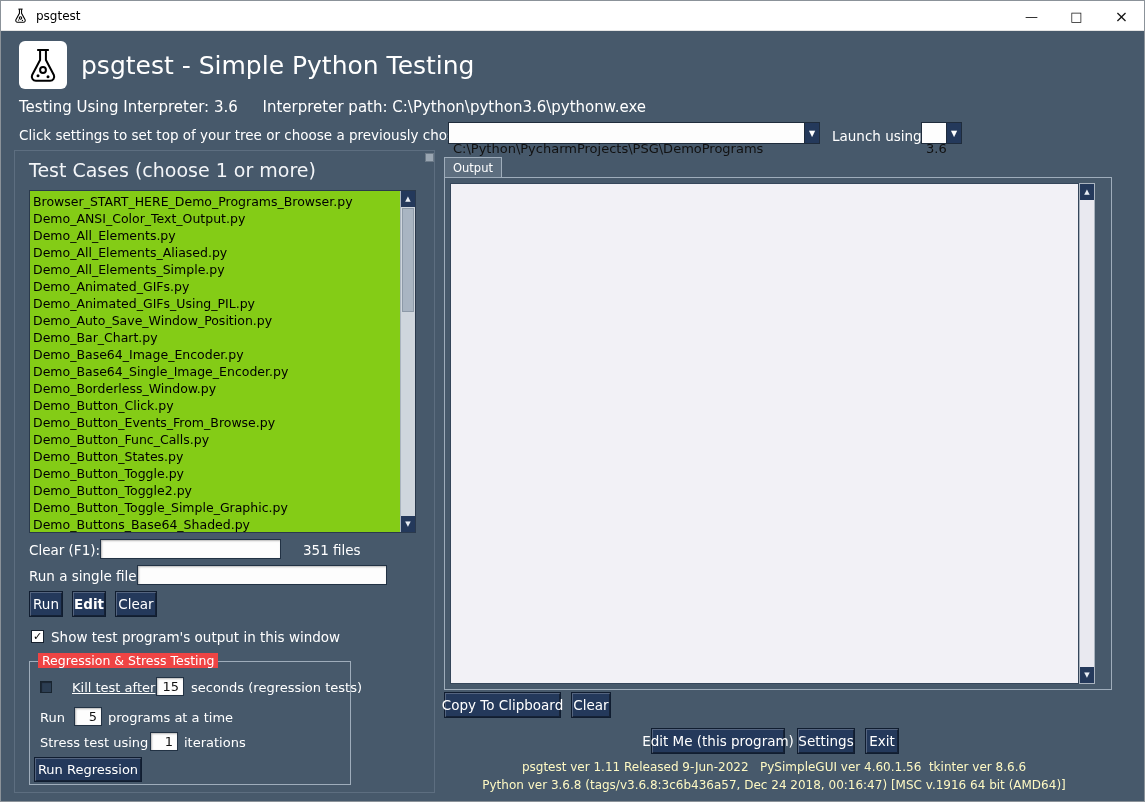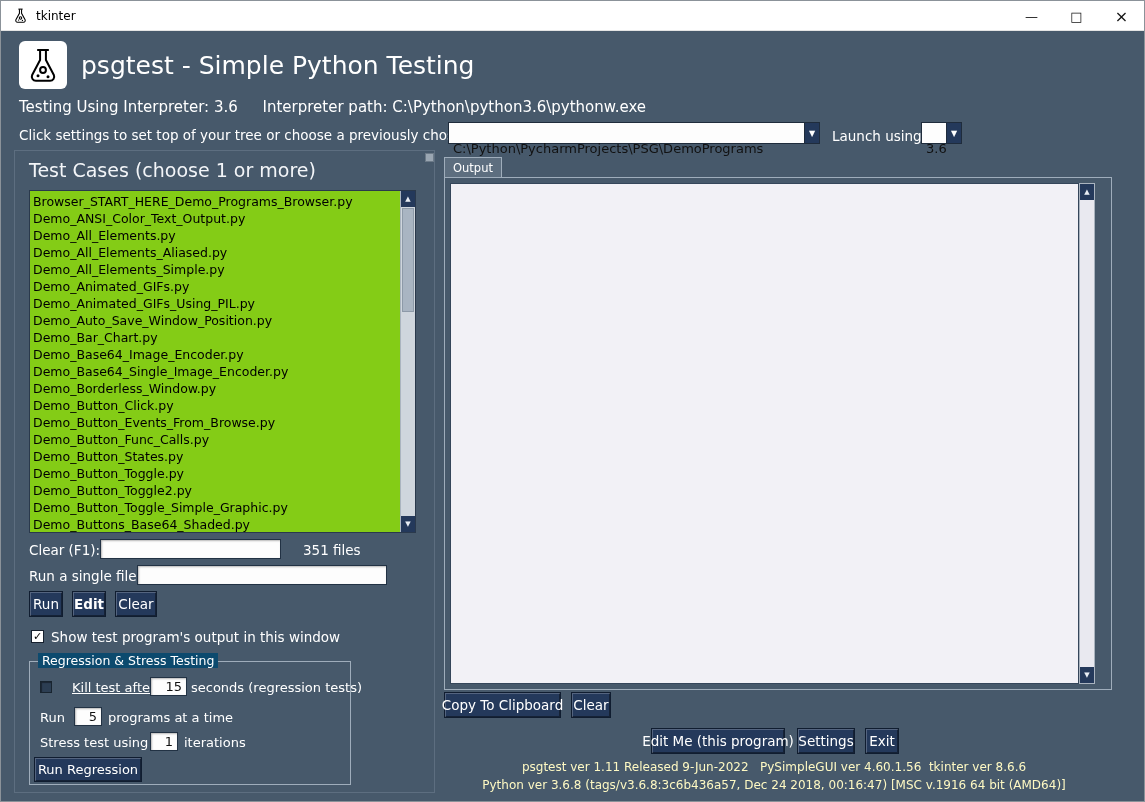--- a/index.html
+++ b/index.html
@@ -54,25 +54,25 @@
   #run-btn   { left:28px;  top:590px; width:34px; height:26px; }
   #edit-btn  { left:71px;  top:590px; width:34px; height:26px;font-weight:bold; }
   #clear-btn { left:114px; top:590px; width:42px; height:26px; }
   
   .checkbox { position:absolute; width:13px; height:13px; border:1px solid #16202e; background:#ffffff; font-size:11px; line-height:11px; text-align:center; color:#000; }
   .checkbox.unchecked { background:#2c3e53; border:1px solid #18242f; box-shadow:inset 1px 1px 1px rgba(0,0,0,.4); }
   #show-output-cb { left:30px; top:629px; }
   #lbl-show-output { left:50px; top:628px; }
   
   .groupbox { position:absolute; left:28px; top:660px; width:322px; height:124px; border:1px solid #9fadbb; }
-  .group-label { position:absolute; top:-9px; left:8px; background:#0c4a6e; padding:0 4px; font-size:12.5px; color:#fff; white-space:nowrap; }
+  .group-label { position:absolute; top:-9px; left:8px; background:#ef4444; padding:0 4px; font-size:12.5px; color:#fff; white-space:nowrap; }
   .groupbox .lbl { font-size:13px; }
   #kill-cb { left:10px; top:19px; width:12px; height:12px; }
   #lbl-kill { left:42px; top:18px;text-decoration:underline; }
-  #kill-input { left:120px; top:15px; width:37px; height:19px; text-align:right; }
+  #kill-input { left:126px; top:15px; width:28px; height:19px; text-align:right; }
   #lbl-kill-suffix { left:161px; top:18px; }
   #lbl-run-n { left:10px; top:48px; }
   #run-input { left:44px; top:45px; width:28px; height:19px; text-align:right; }
   #lbl-run-suffix { left:78px; top:48px; }
   #lbl-stress { left:10px; top:73px; }
   #stress-input { left:120px; top:70px; width:28px; height:19px; text-align:right; }
   #lbl-stress-suffix { left:154px; top:73px; }
   #run-regression-btn { left:4px; top:95px; width:108px; height:25px; font-size:13px; }
   .groupbox .input, .groupbox .checkbox, .groupbox .btn { position:absolute; }
   
@@ -100,21 +100,21 @@
       <svg viewBox="0 0 48 48" width="17" height="17">
         <g fill="none" stroke="#000" stroke-width="3">
           <path d="M18 6 h12"></path>
           <path d="M21 6 v12 L11 36 a5 5 0 0 0 4.5 7 h17 a5 5 0 0 0 4.5 -7 L27 18 V6"></path>
           <circle cx="24" cy="31" r="3.5"></circle>
         </g>
         <circle cx="18.5" cy="37" r="1.8" fill="#000"></circle>
         <circle cx="29.5" cy="38" r="1.8" fill="#000"></circle>
       </svg>
     </span>
-    <span class="tb-title">tkinter</span>
+    <span class="tb-title">psgtest</span>
     <div class="tb-buttons">
       <div class="tb-btn">
           <span>—</span>
         </div>
       <div class="tb-btn">
           <span>□</span>
         </div>
       <div class="tb-btn close">
           <span>×</span>
         </div>

